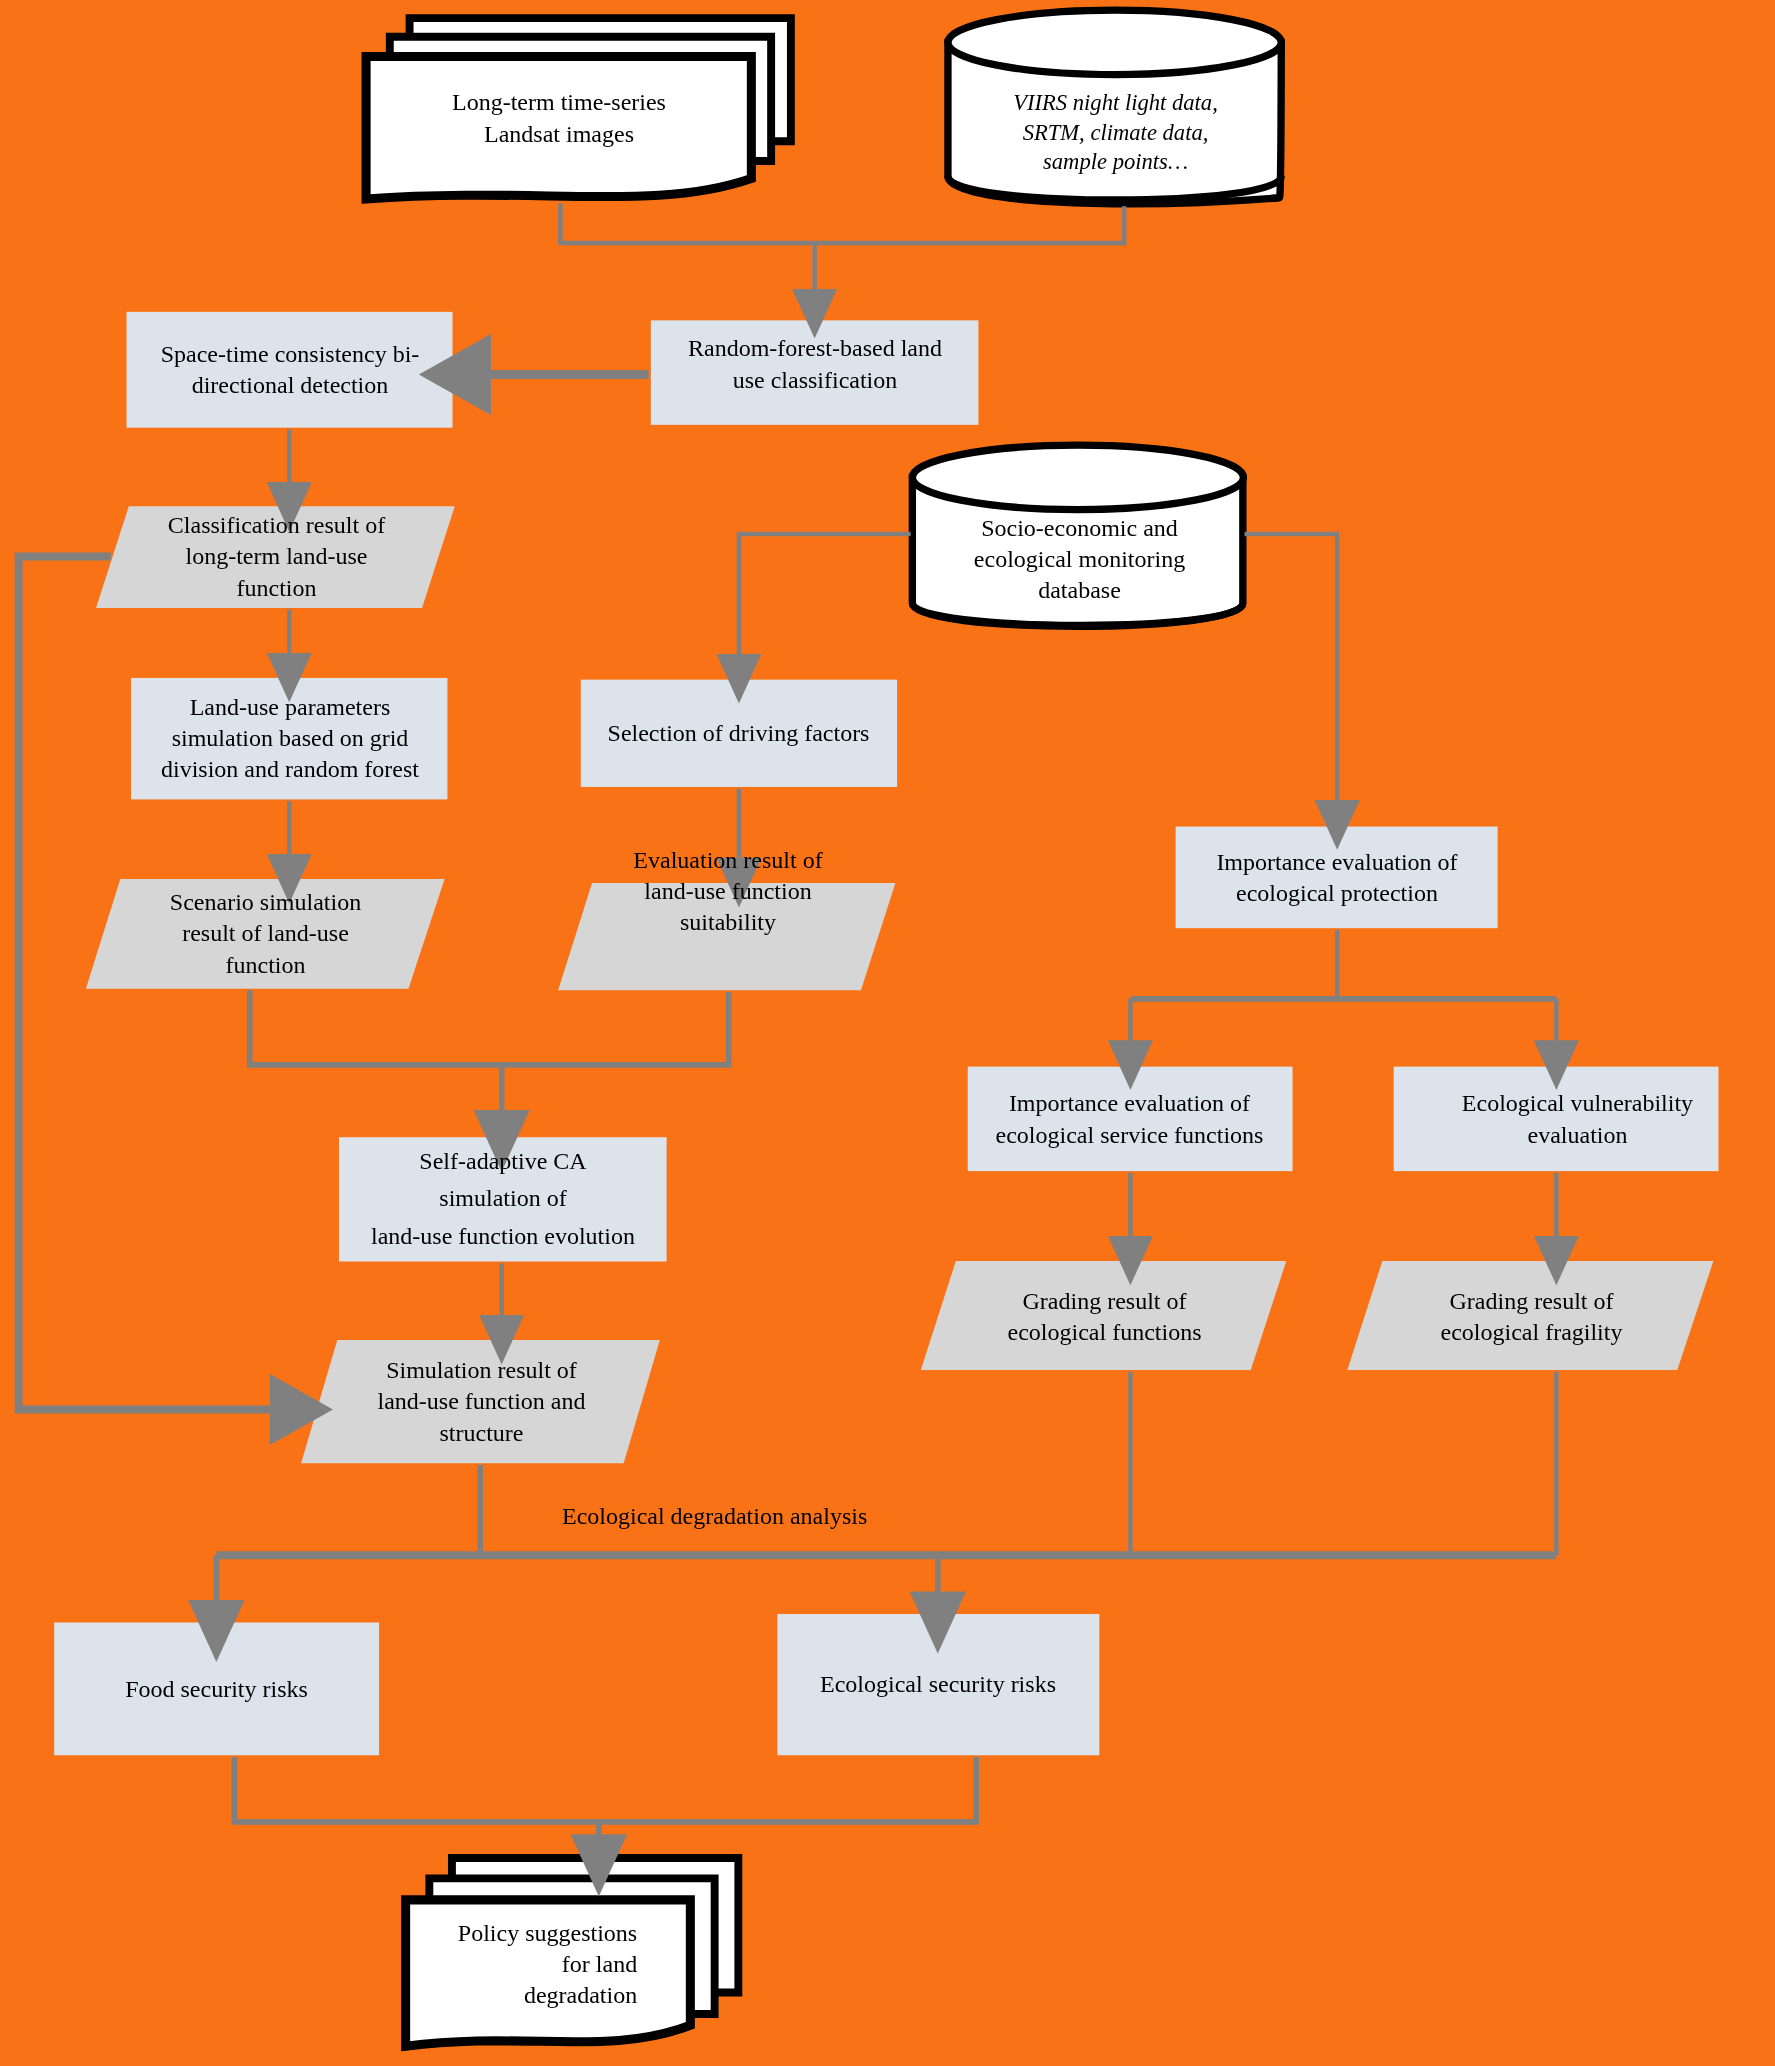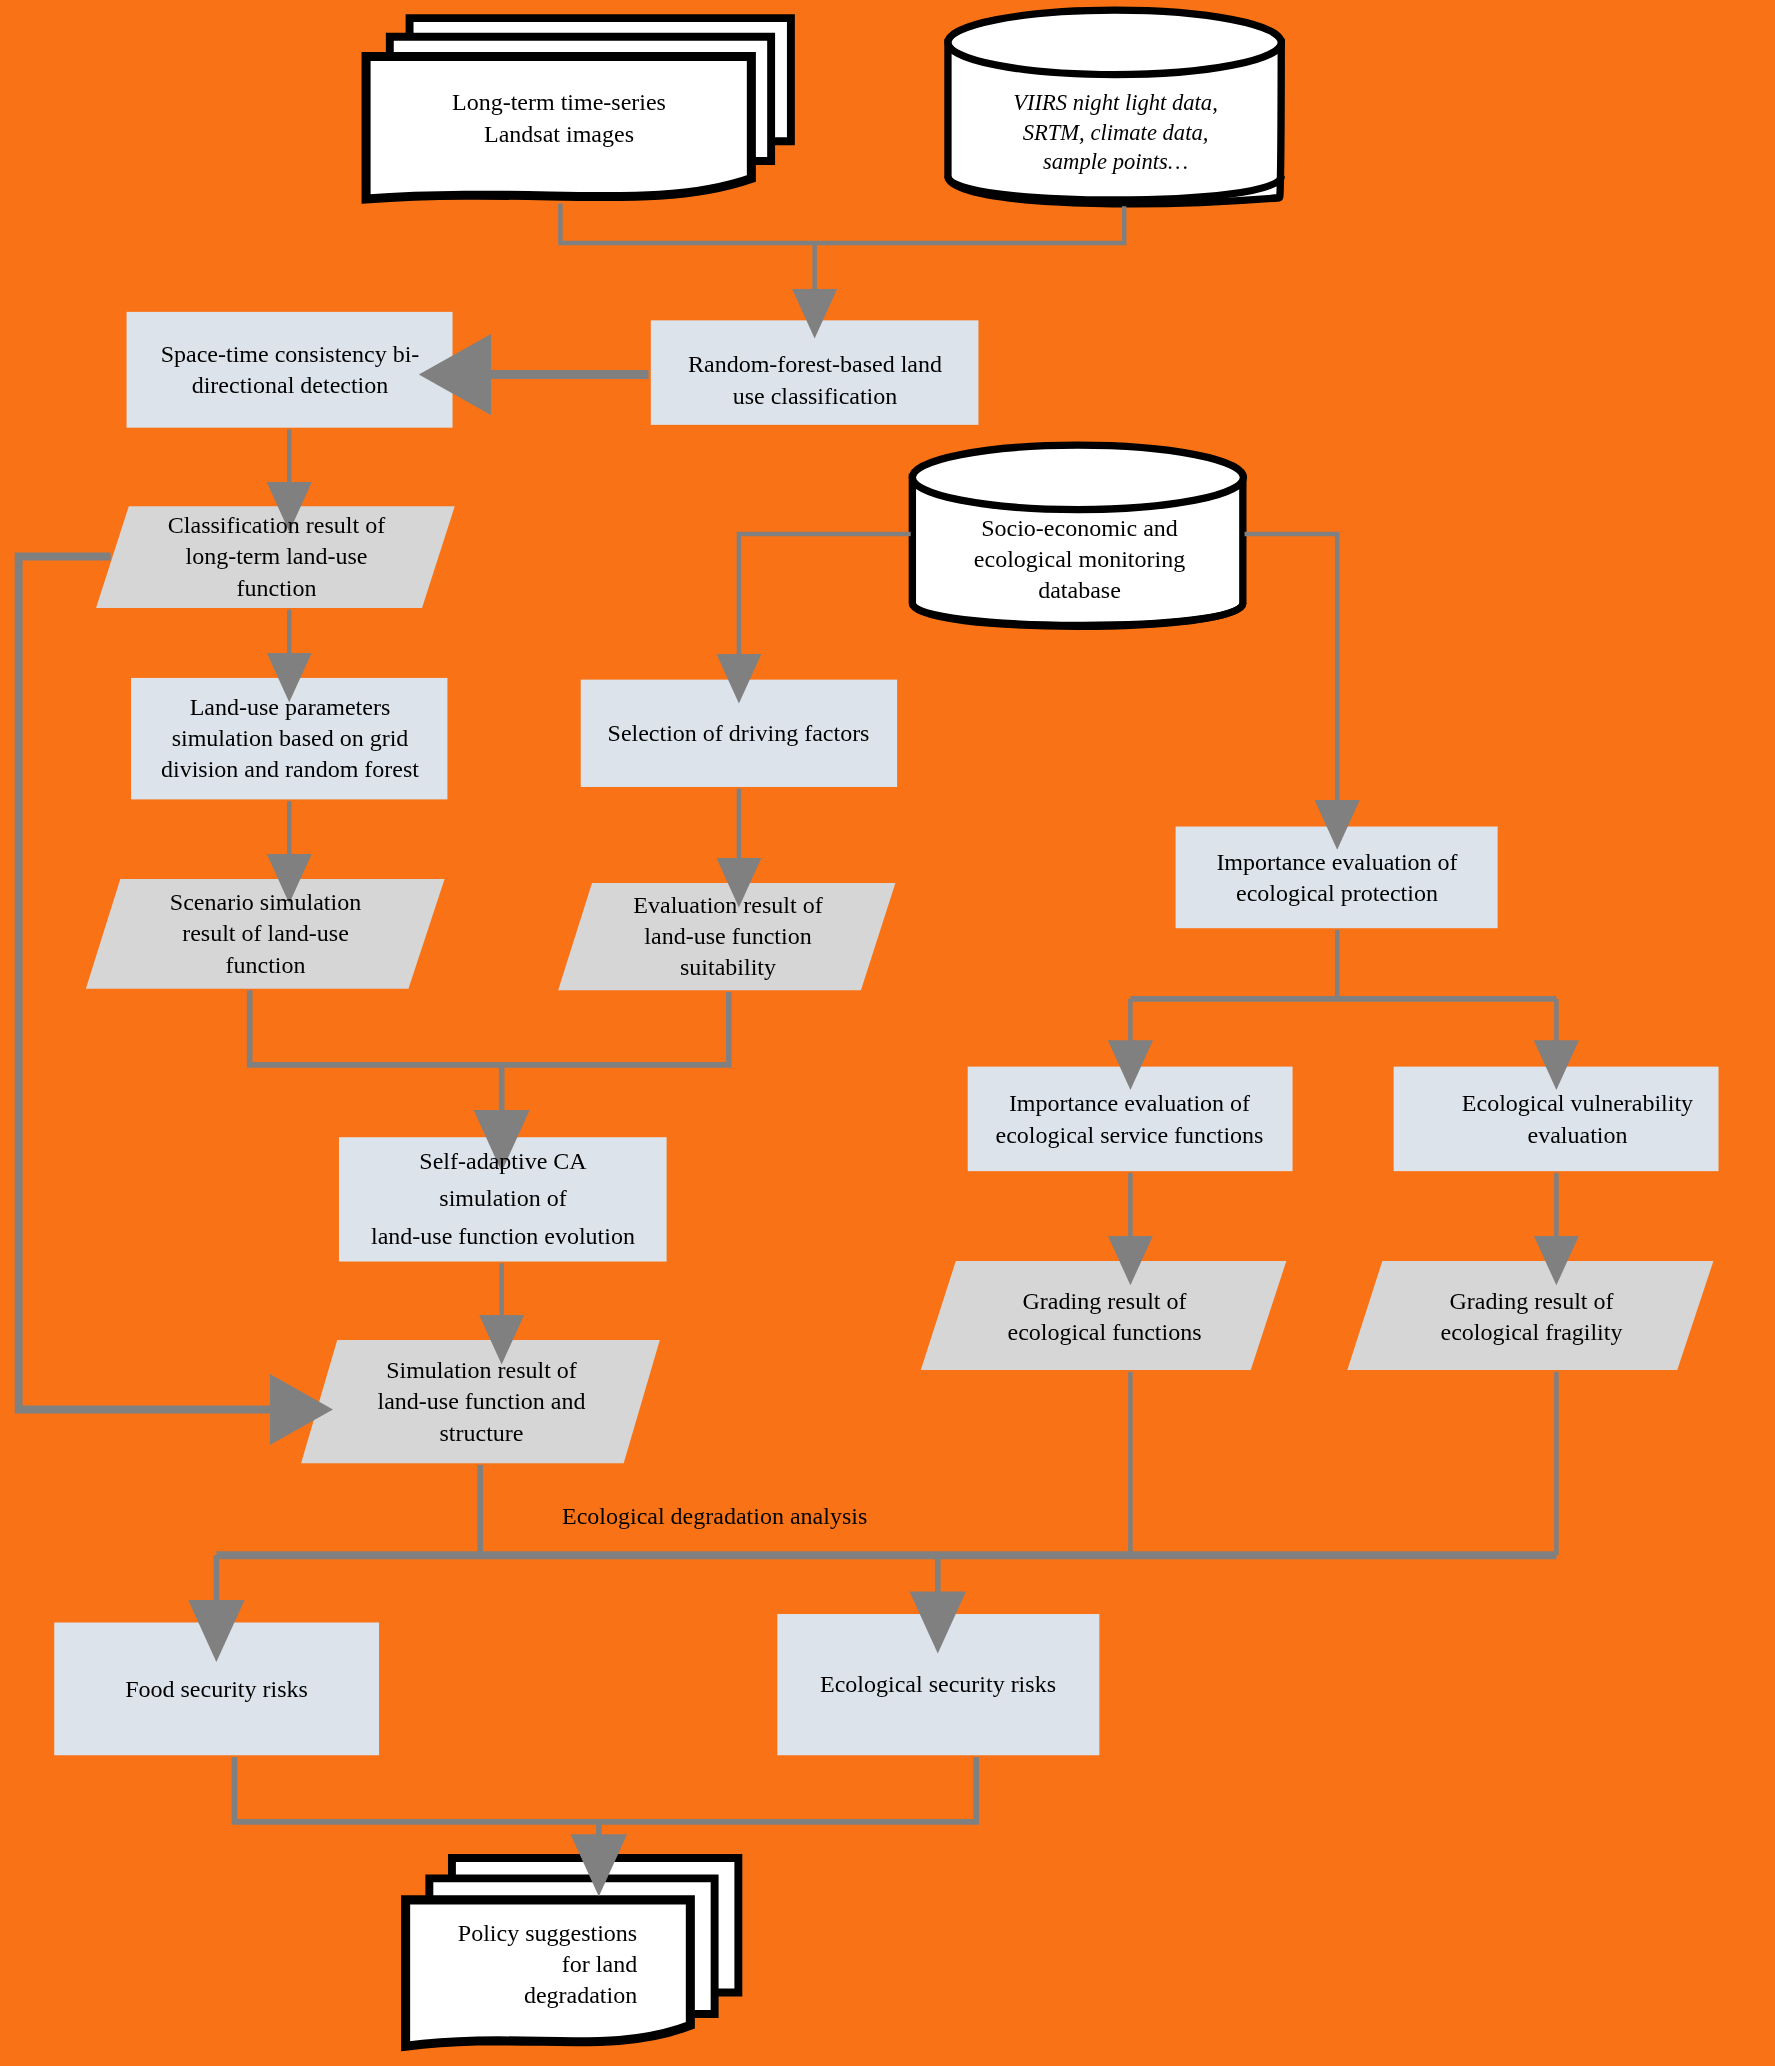--- a/index.html
+++ b/index.html
@@ -171,21 +171,21 @@
     </g>
   </svg>
 
   <div class="node-label" style="left:384px; top:62px; width:350px; height:113px;">Long-term time-series
 Landsat images</div>
 
   <div class="node-label" style="left:960px; top:73px; width:311px; height:119px; font-size:22.6px;font-style:italic;">VIIRS night light data,
 SRTM, climate data,
 sample points…</div>
 
-  <div class="node-label" style="left:651px; top:328px; width:328px; height:105px;border-radius:20px;">Random-forest-based  land
+  <div class="node-label" style="left:651px; top:312px; width:328px; height:105px;border-radius:20px;">Random-forest-based  land
 use classification</div>
 
   <div class="node-label" style="left:127px; top:312px; width:326px; height:116px;">Space-time consistency bi-
 directional detection</div>
 
   <div class="node-label" style="left:107px; top:506px; width:339px; height:102px;text-align:center;">Classification result of
 long-term land-use
 function</div>
 
   <div class="node-label" style="left:129px; top:678px; width:322px; height:121px;">Land-use parameters
@@ -198,21 +198,21 @@
 
   <div class="node-label" style="left:577px; top:680px; width:323px; height:107px;">Selection of driving factors</div>
 
   <div class="node-label" style="left:1176px; top:827px; width:322px; height:102px;">Importance evaluation of
 ecological protection</div>
 
   <div class="node-label" style="left:99px; top:879px; width:333px; height:110px;">Scenario simulation
 result of land-use
 function</div>
 
-  <div class="node-label" style="left:571px; top:883px; width:314px; height:107px;">Evaluation result of
+  <div class="node-label" style="left:571px; top:838px; width:314px; height:107px;">Evaluation result of
 land-use function
 suitability</div>
 
   <div class="node-label" style="left:963px; top:1067px; width:333px; height:105px;">Importance evaluation of
 ecological service functions</div>
 
   <div class="node-label" style="left:1394px; top:1067px; width:325px; height:105px;padding-left:21px;">Ecological vulnerability
 evaluation</div>
 
   <div class="node-label" style="left:336px; top:1137px; width:334px; height:124px; line-height:1.55;">Self-adaptive CA

